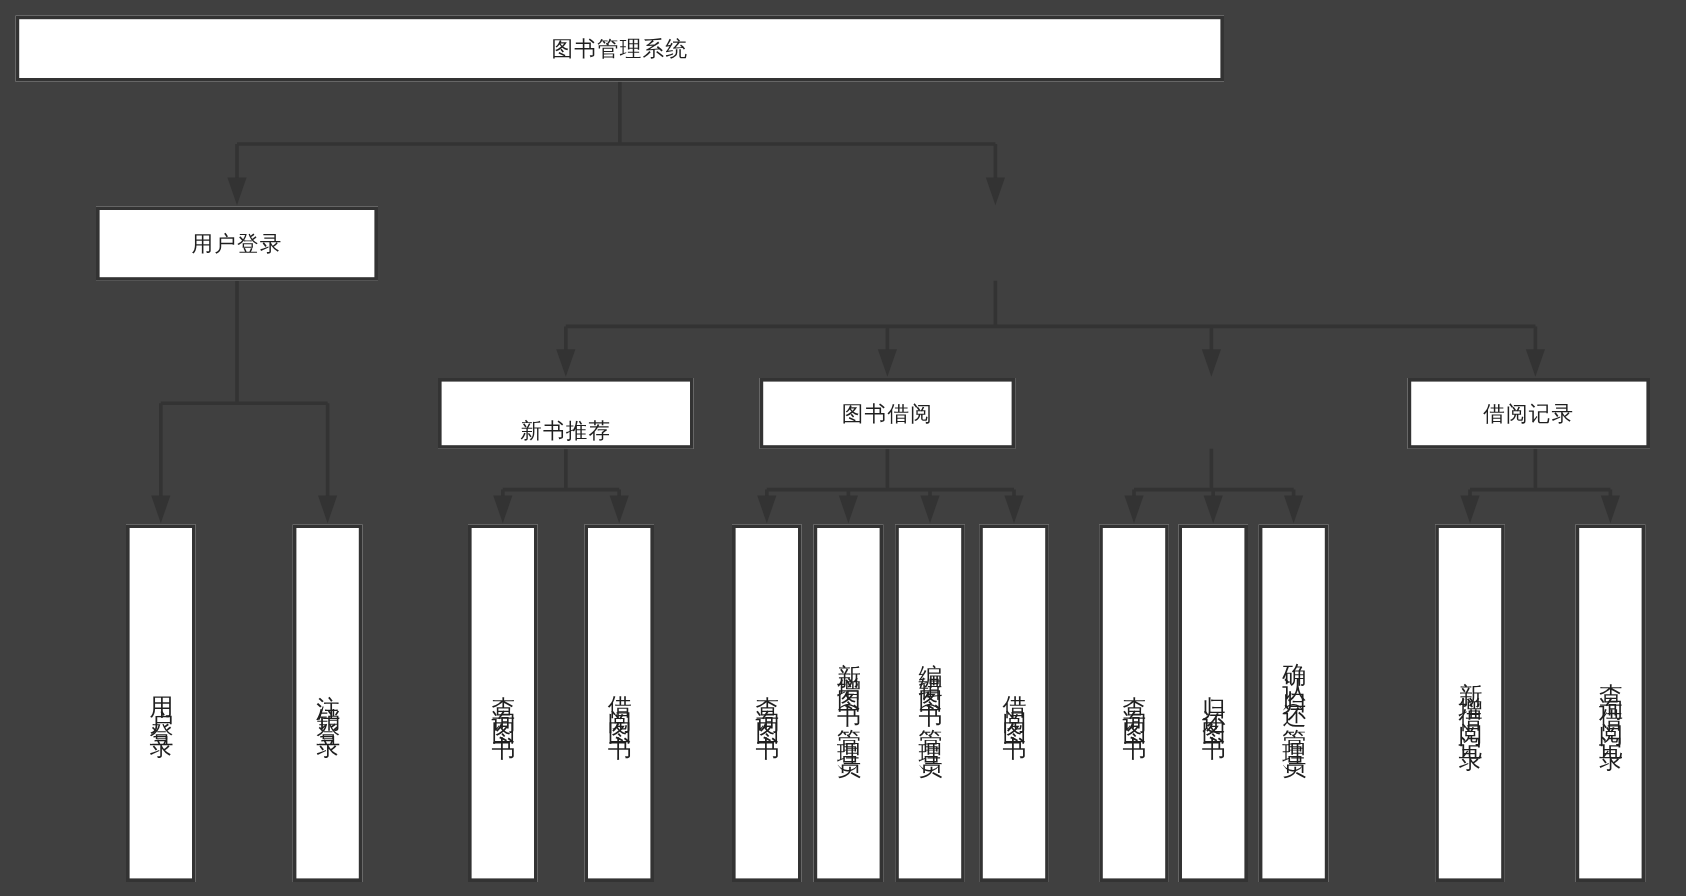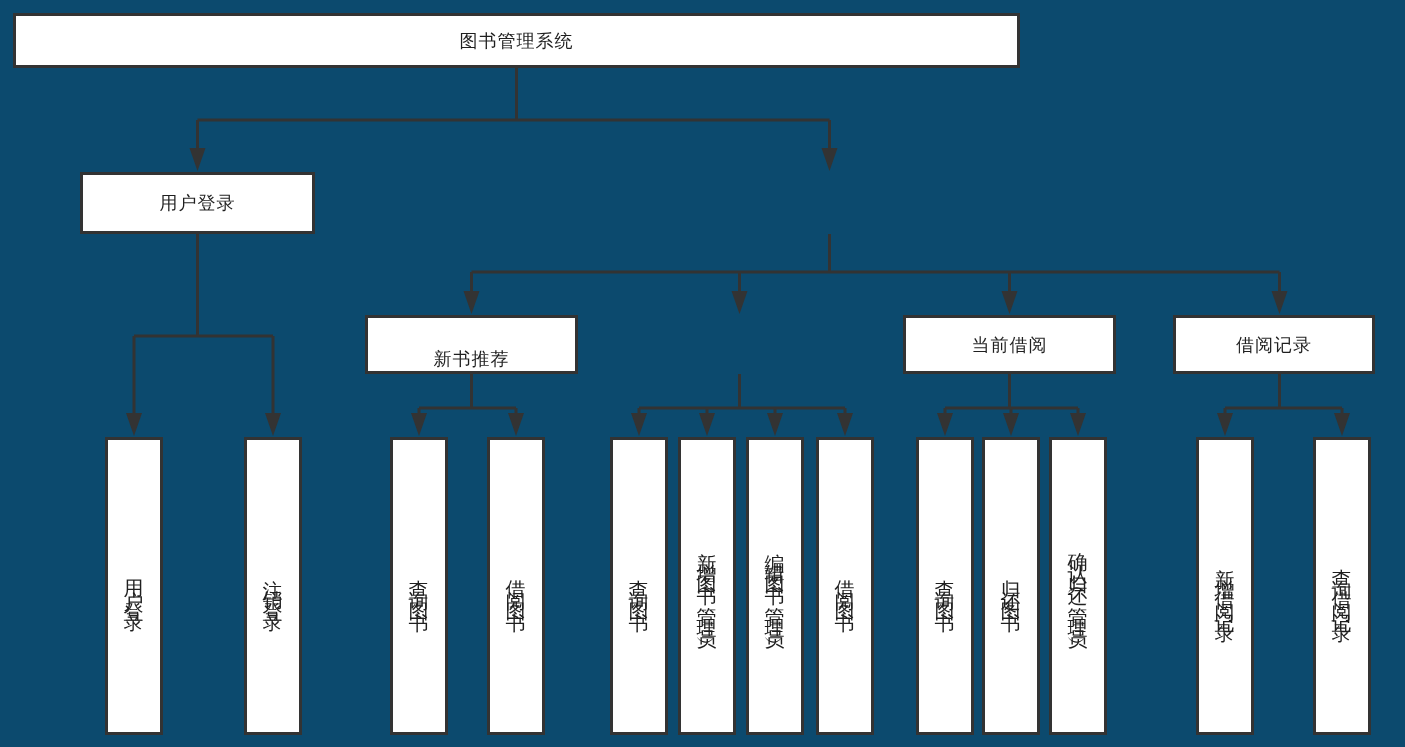--- a/index.html
+++ b/index.html
@@ -4,21 +4,21 @@
 <style>
   html, body {
     margin: 0;
     padding: 0;
     background: #ffffff;
   }
   .canvas {
     position: relative;
     width: 1405px;
     height: 747px;
-    background: #0c4a6e;
+    background: #404040;
     font-family: "Liberation Sans", "DejaVu Sans", sans-serif;
     overflow: hidden;
   }
   .wires {
     position: absolute;
     left: 0;
     top: 0;
     z-index: 0;
   }
   .node {
@@ -111,22 +111,22 @@
     <span>图书管理系统</span>
   </div>
 
   <div class="node hbox" style="left:80px; top:172px; width:235px; height:62px;">
     <span>用户登录</span>
   </div>
 
   <div class="node hbox" style="left:365px; top:315px; width:213px; height:59px;align-items:flex-end;">
     <span>新书推荐</span>
   </div>
-  <div class="node hbox" style="left:903px; top:315px; width:213px; height:59px;">
-    <span>当前借阅</span>
+  <div class="node hbox" style="left:633px; top:315px; width:213px; height:59px;">
+    <span>图书借阅</span>
   </div>
   <div class="node hbox" style="left:1173px; top:315px; width:202px; height:59px;">
     <span>借阅记录</span>
   </div>
 
   <div class="node vbox" style="left:105px; top:437px; width:58px; height:298px;">
     <span>用户登录</span>
   </div>
   <div class="node vbox" style="left:244px; top:437px; width:58px; height:298px;">
     <span>注销登录</span>

